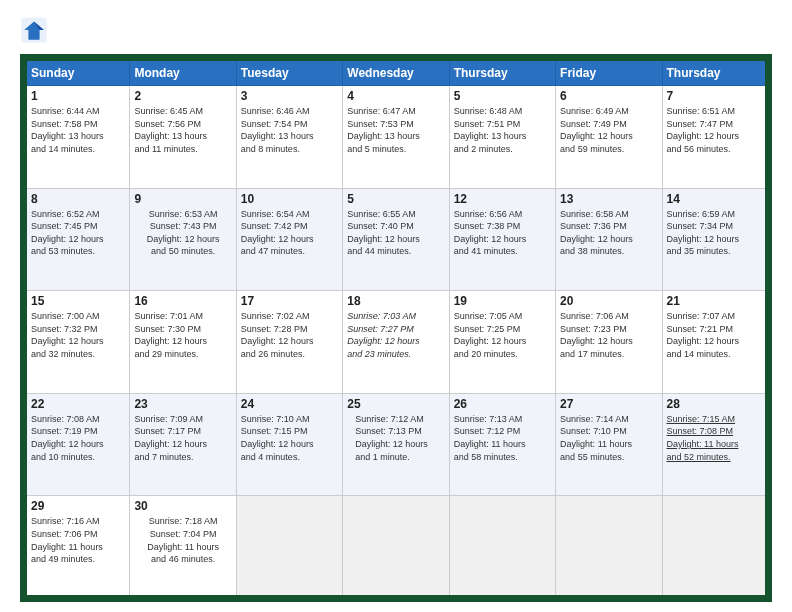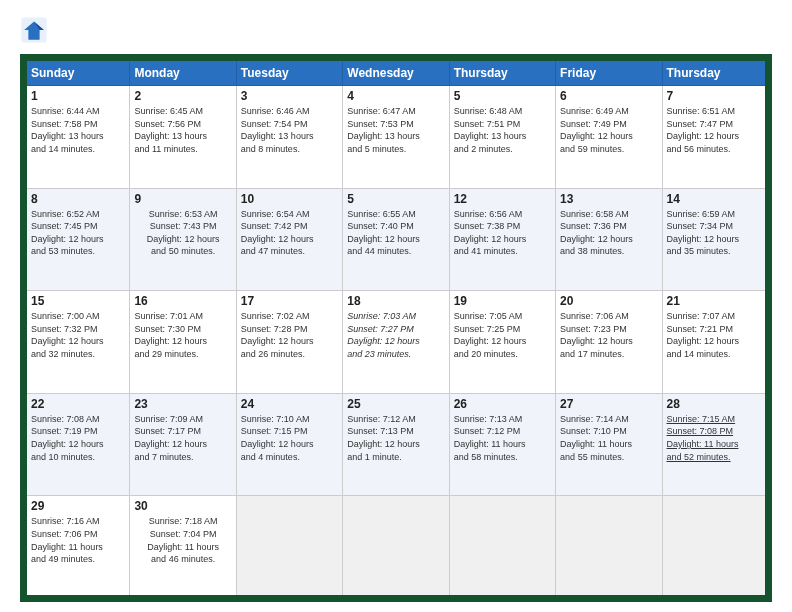--- a/index.html
+++ b/index.html
@@ -314,21 +314,21 @@
           </td>
           <td>
             <span class="day-num">24</span>
             <div class="day-info" style="white-space: pre-line;">Sunrise: 7:10 AM
 Sunset: 7:15 PM
 Daylight: 12 hours
 and 4 minutes.</div>
           </td>
           <td>
             <span class="day-num">25</span>
-            <div class="day-info" style="white-space: pre-line;">Sunrise: 7:12 AM
+            <div class="day-info" style="white-space: pre-line; margin-left: 8px;">Sunrise: 7:12 AM
 Sunset: 7:13 PM
 Daylight: 12 hours
 and 1 minute.</div>
           </td>
           <td>
             <span class="day-num">26</span>
             <div class="day-info" style="white-space: pre-line;">Sunrise: 7:13 AM
 Sunset: 7:12 PM
 Daylight: 11 hours
 and 58 minutes.</div>

